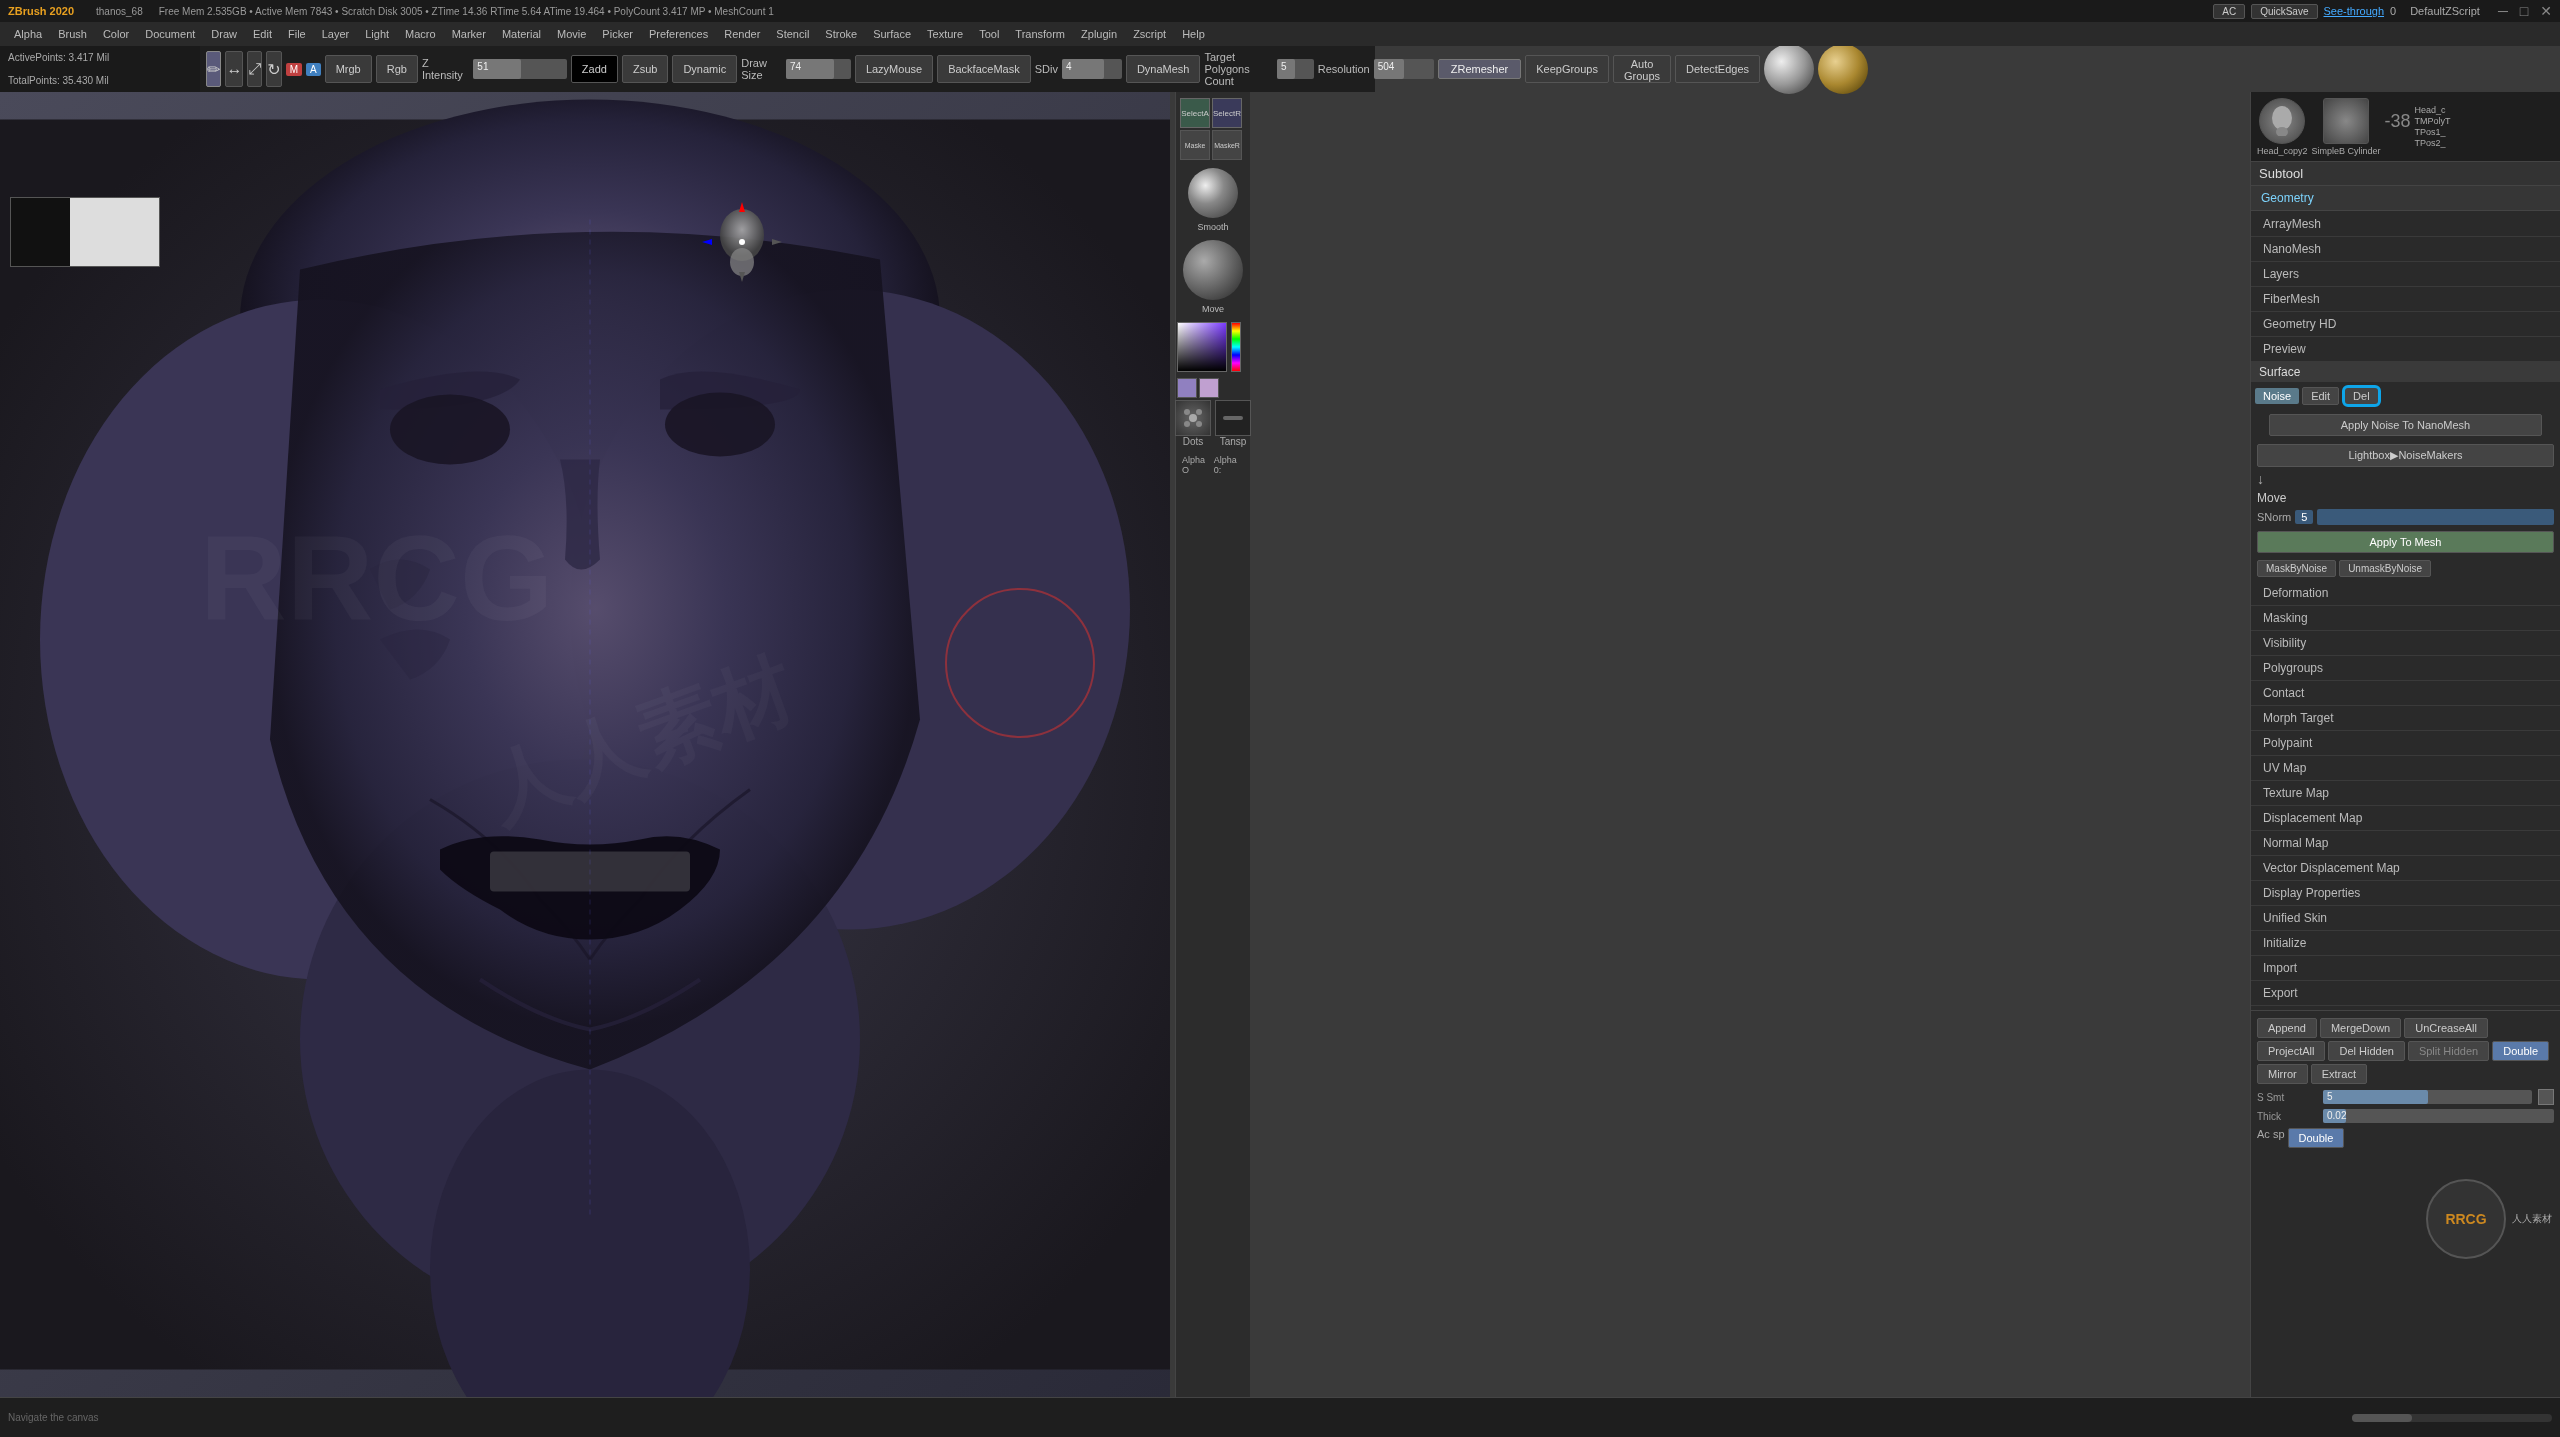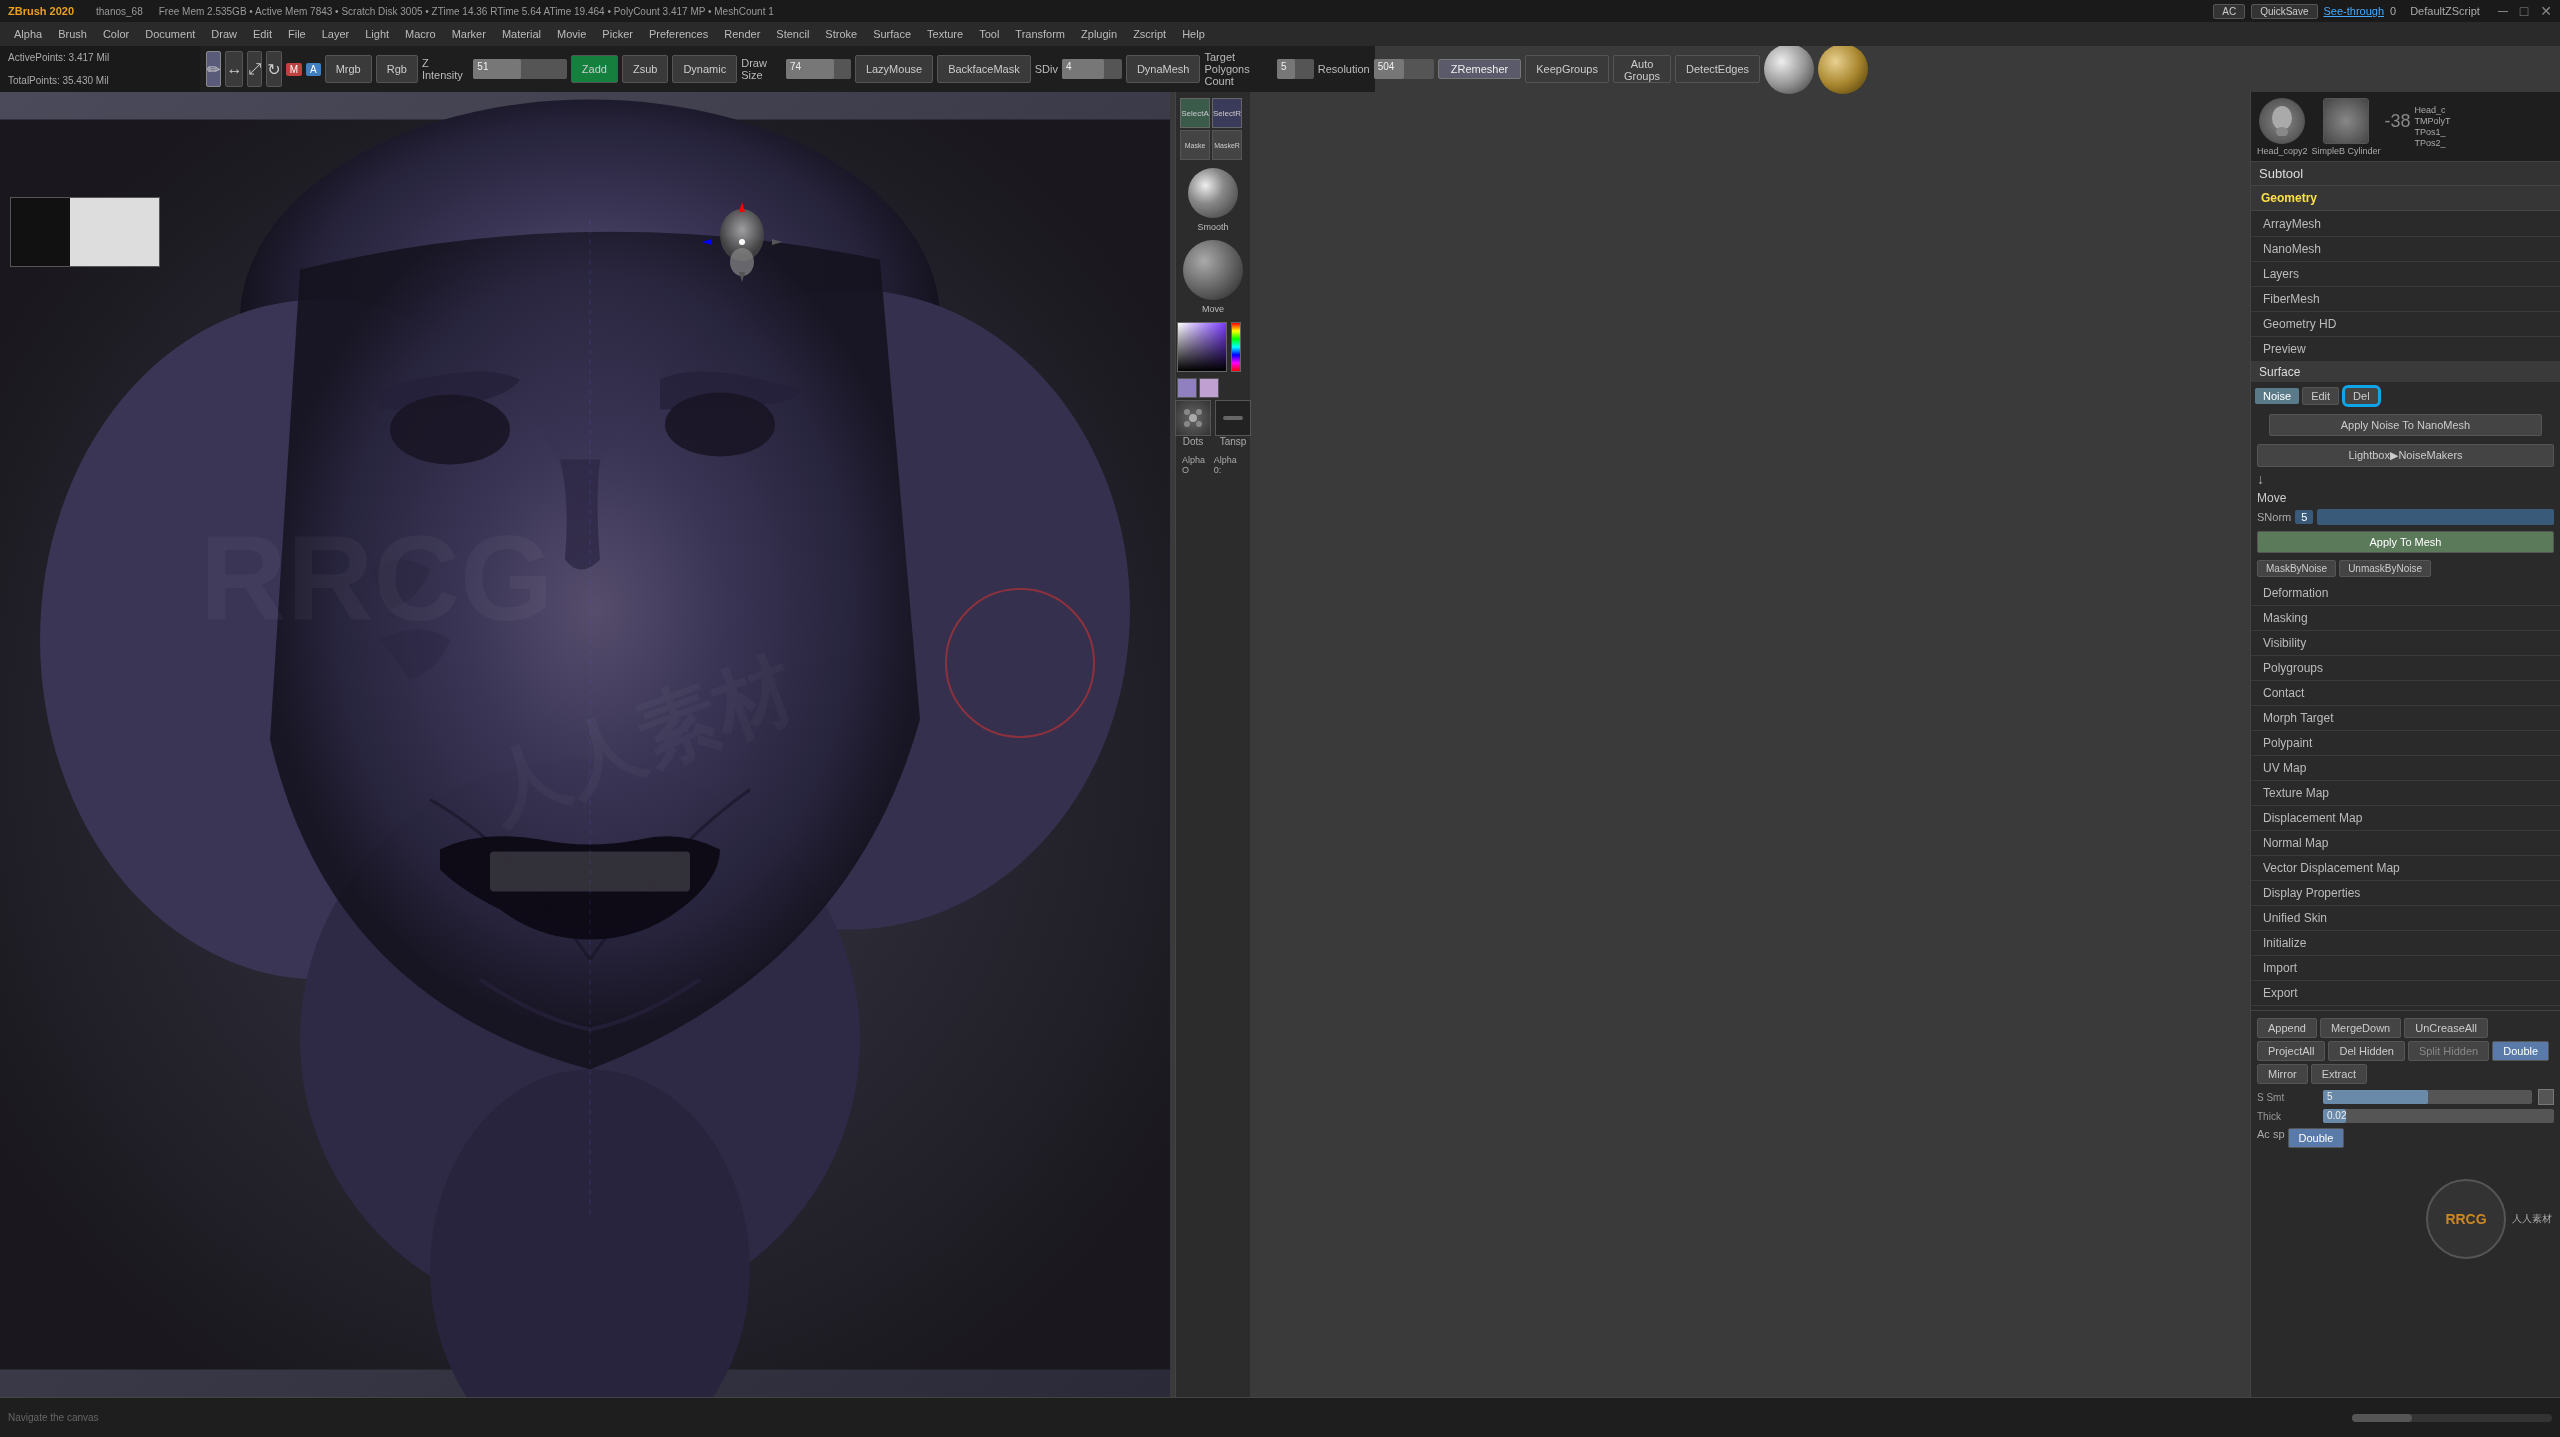--- a/index.html
+++ b/index.html
@@ -66,21 +66,21 @@
     .brush-btn {
       background: #3a3a3a;
       border: 1px solid #555;
       color: #ccc;
       padding: 2px 10px;
       font-size: 11px;
       cursor: pointer;
       border-radius: 2px;
       height: 28px;
     }
-    .brush-btn.active { background: #15803d; }
+    .brush-btn.active { background: #000000; }
     .slider-container {
       display: flex;
       align-items: center;
       gap: 4px;
       font-size: 11px;
       color: #bbb;
     }
     .slider-bar {
       width: 120px;
       height: 20px;
@@ -502,27 +502,26 @@
 
     
     .section-block {
       background: #2a2a2a;
       margin-bottom: 1px;
     }
     .section-header {
       background: #363636;
       padding: 5px 10px;
       font-size: 12px;
-      color: #fde047;
+      color: #7dd3fc;
       cursor: pointer;
       border-bottom: 1px solid #444;
       display: flex;
       align-items: center;
       gap: 4px;
-      font-weight: bold;
     }
 
     .btn-row {
       display: flex;
       gap: 3px;
       padding: 3px 6px;
       flex-wrap: wrap;
     }
     .small-btn {
       background: #444;

